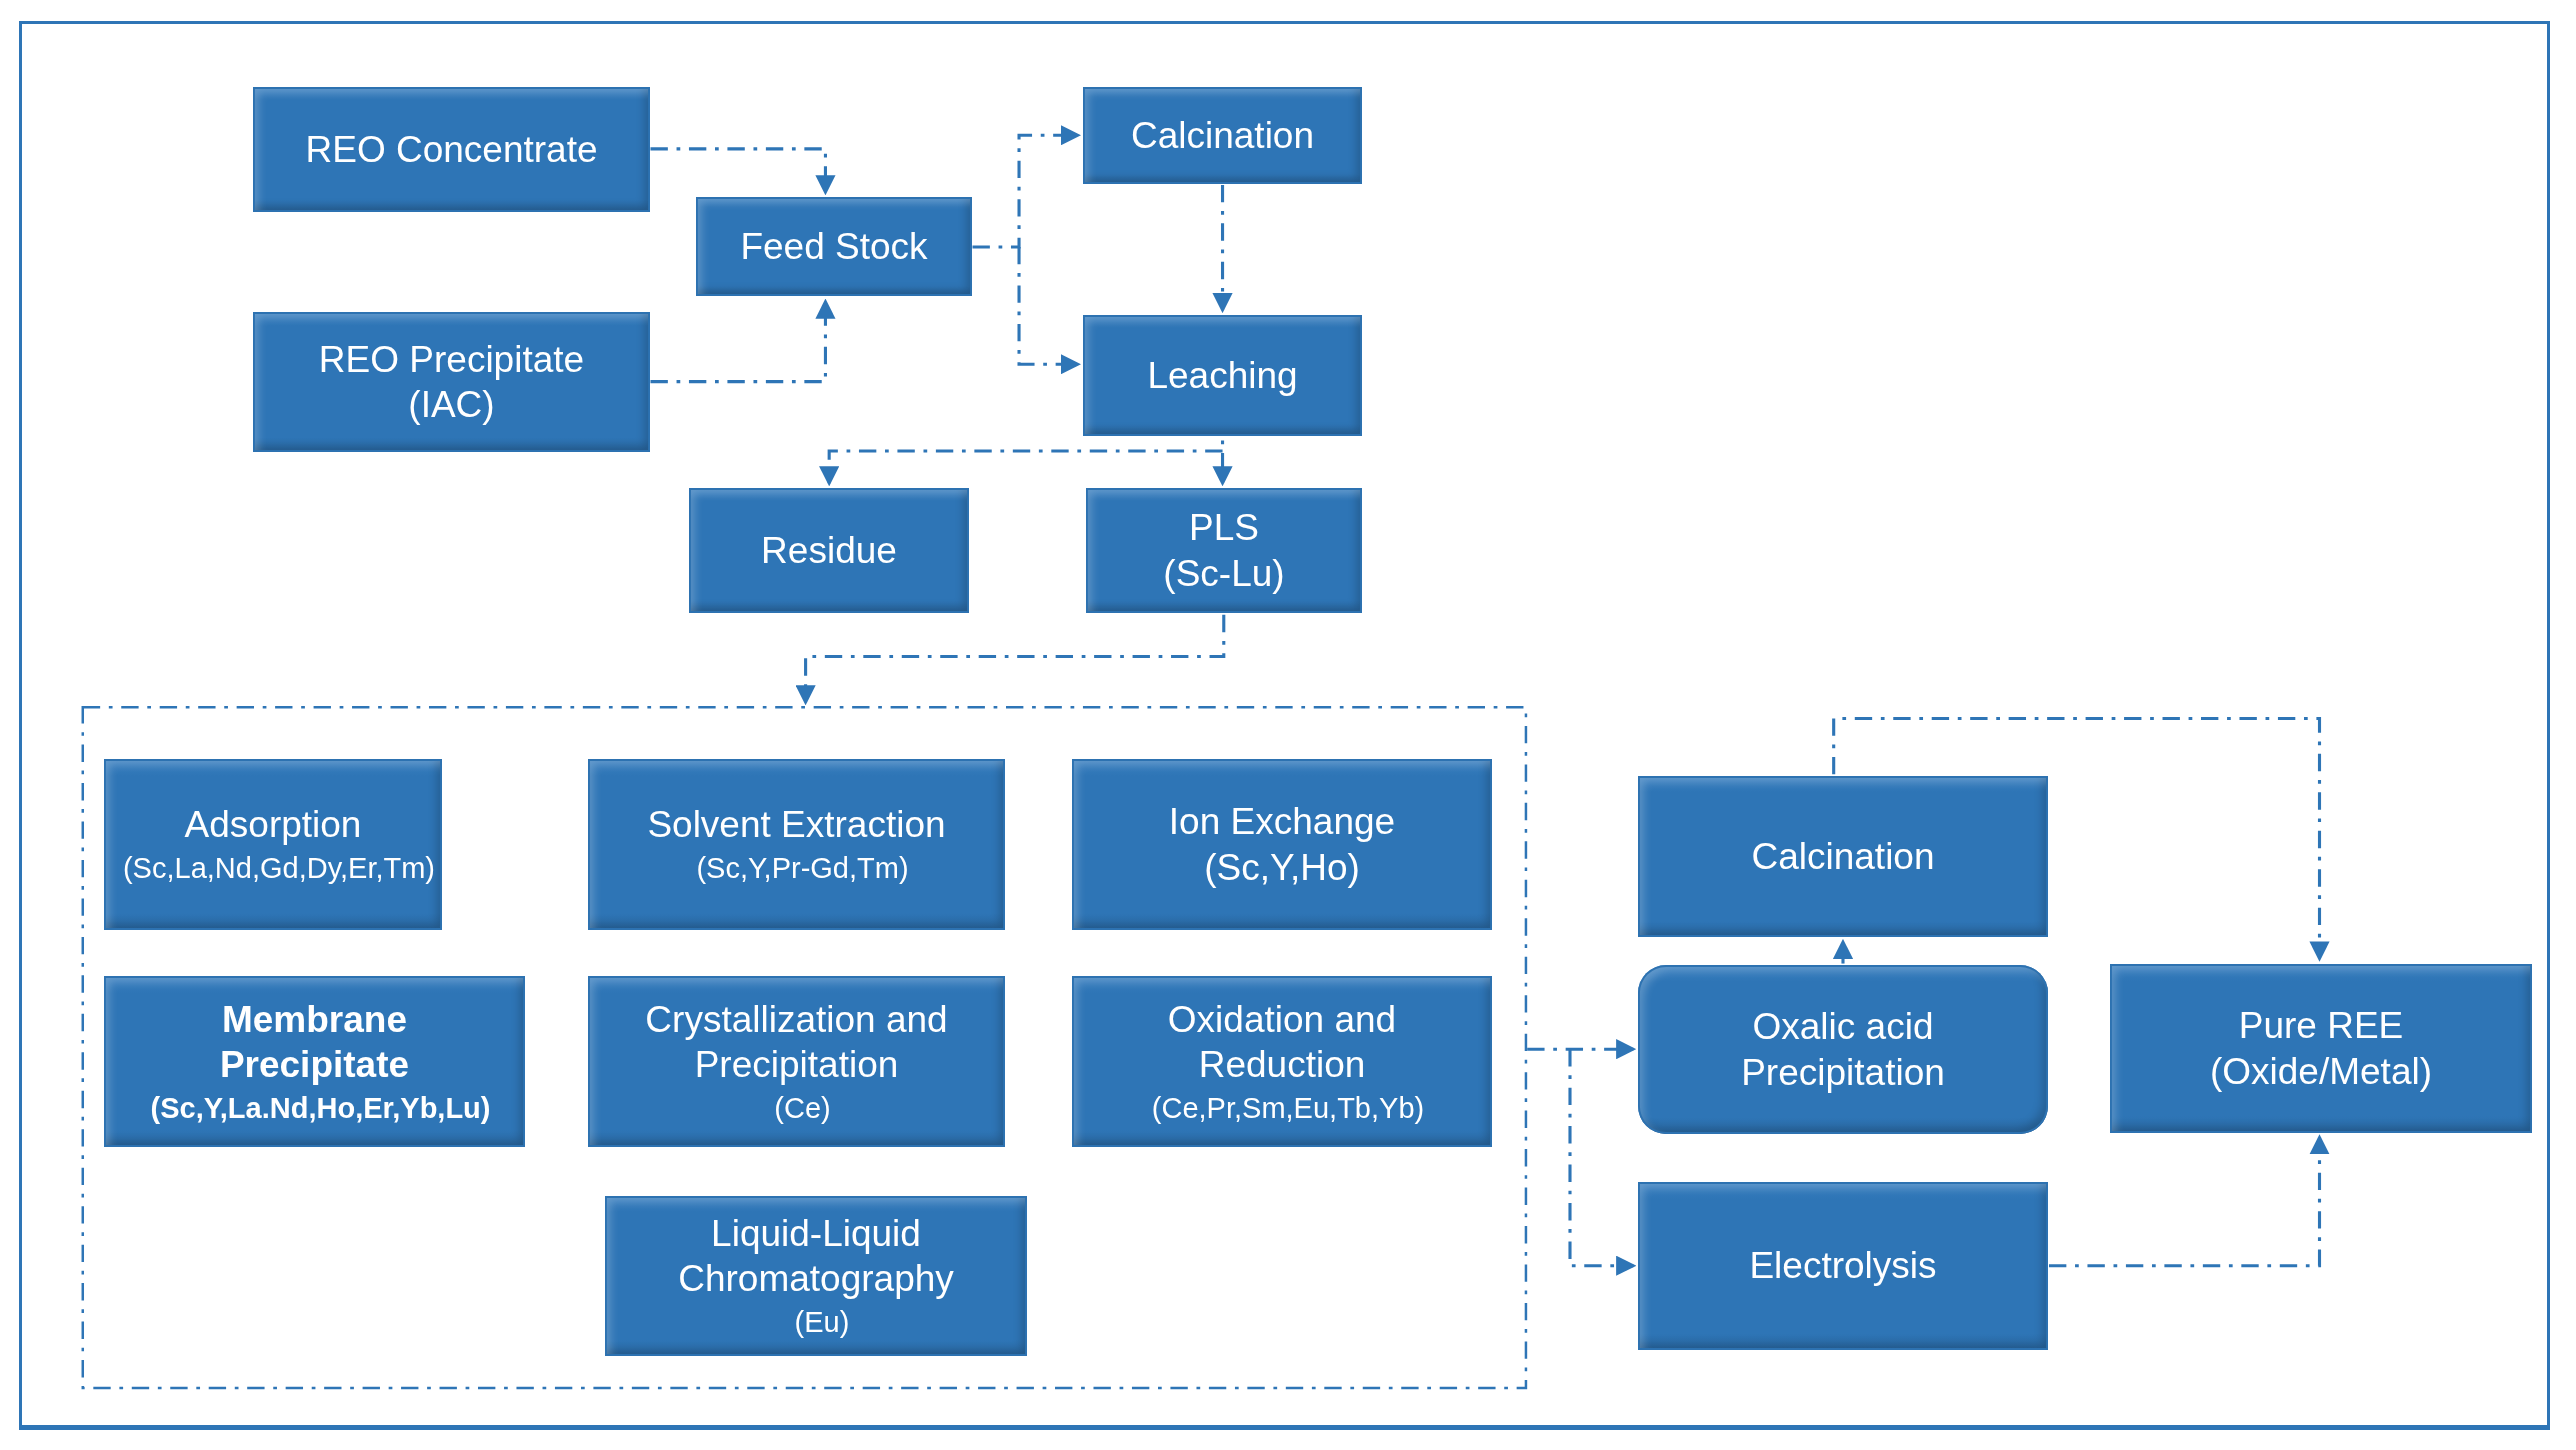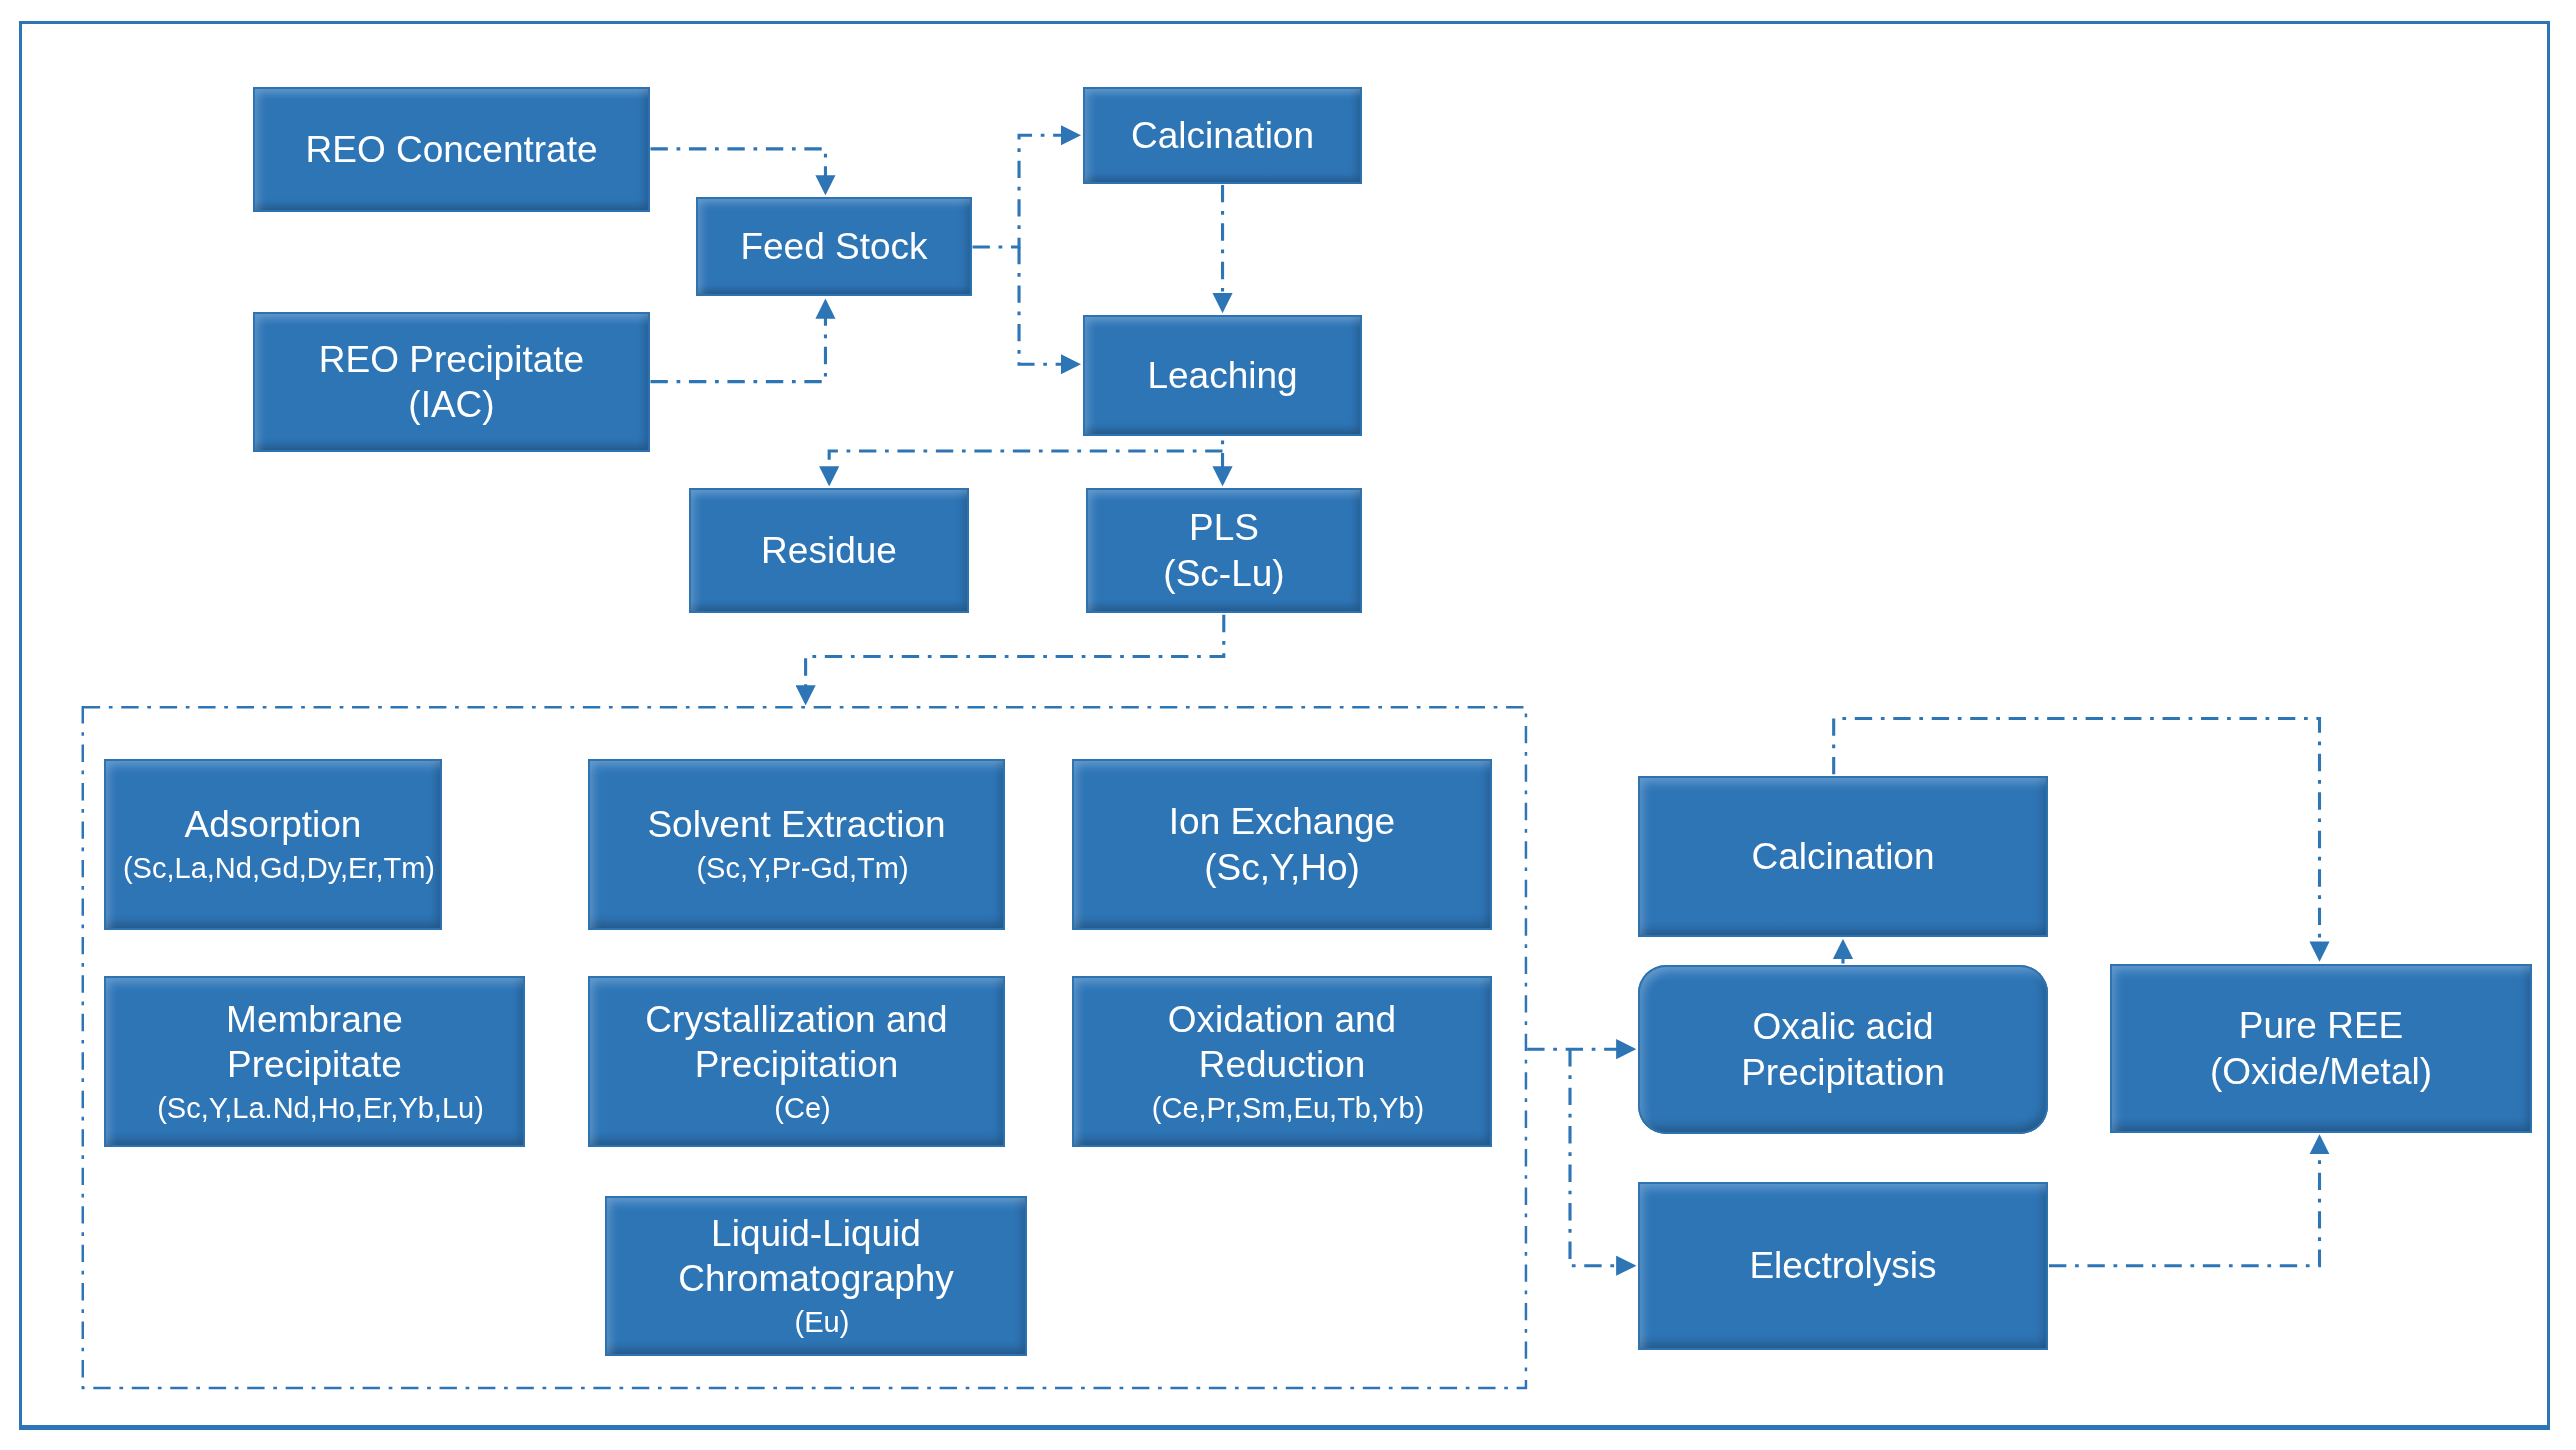--- a/index.html
+++ b/index.html
@@ -44,21 +44,21 @@
   #reo-concentrate{left:253px;top:87px;width:397px;height:125px;}
   #reo-precipitate{left:253px;top:312px;width:397px;height:140px;}
   #feed-stock{left:696px;top:197px;width:276px;height:99px;}
   #calcination-top{left:1083px;top:87px;width:279px;height:97px;}
   #leaching{left:1083px;top:315px;width:279px;height:121px;}
   #residue{left:689px;top:488px;width:280px;height:125px;}
   #pls{left:1086px;top:488px;width:276px;height:125px;}
   #adsorption{left:104px;top:759px;width:338px;height:171px;}
   #solvent-extraction{left:588px;top:759px;width:417px;height:171px;}
   #ion-exchange{left:1072px;top:759px;width:420px;height:171px;}
-  #membrane-separation{left:104px;top:976px;width:421px;height:171px;}
+  #membrane-separation{left:104px;top:976px;width:421px;height:171px;font-weight:bold;}
   #crystallization{left:588px;top:976px;width:417px;height:171px;}
   #oxidation-reduction{left:1072px;top:976px;width:420px;height:171px;}
   #liquid-liquid{left:605px;top:1196px;width:422px;height:160px;}
   #calcination-right{left:1638px;top:776px;width:410px;height:161px;}
   #oxalic-precipitation{left:1638px;top:965px;width:410px;height:169px;border-radius:28px;}
   #electrolysis{left:1638px;top:1182px;width:410px;height:168px;}
   #pure-ree{left:2110px;top:964px;width:422px;height:169px;}
 </style>
 </head>
 <body>

